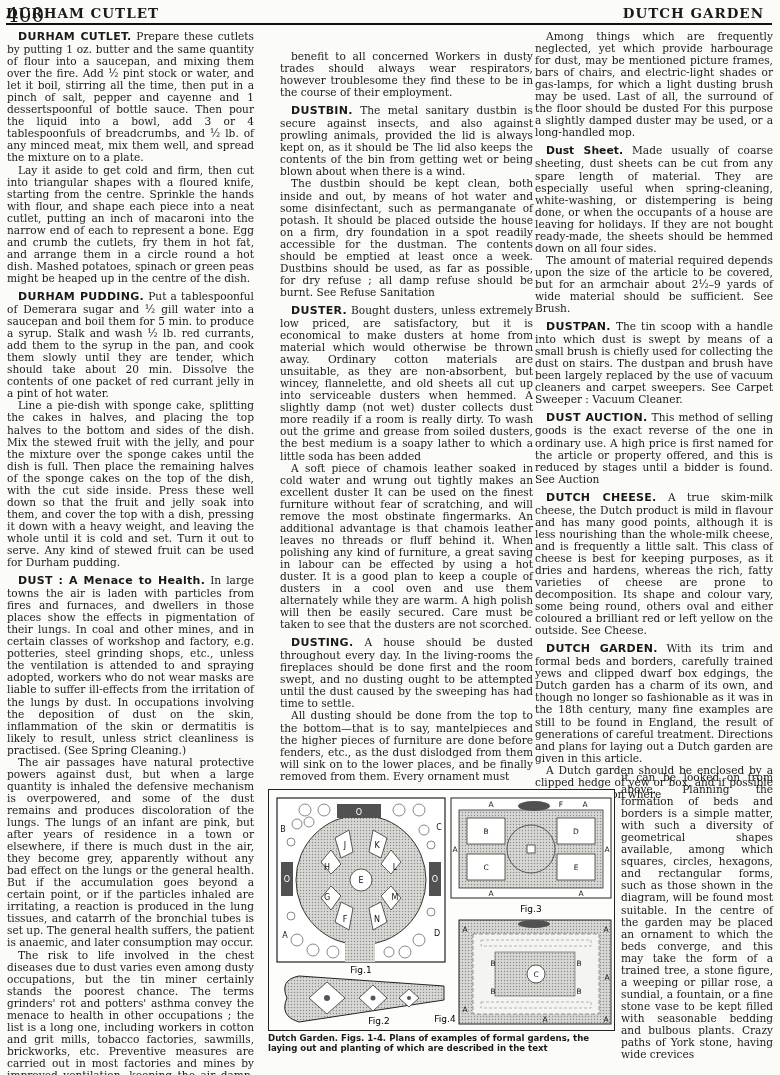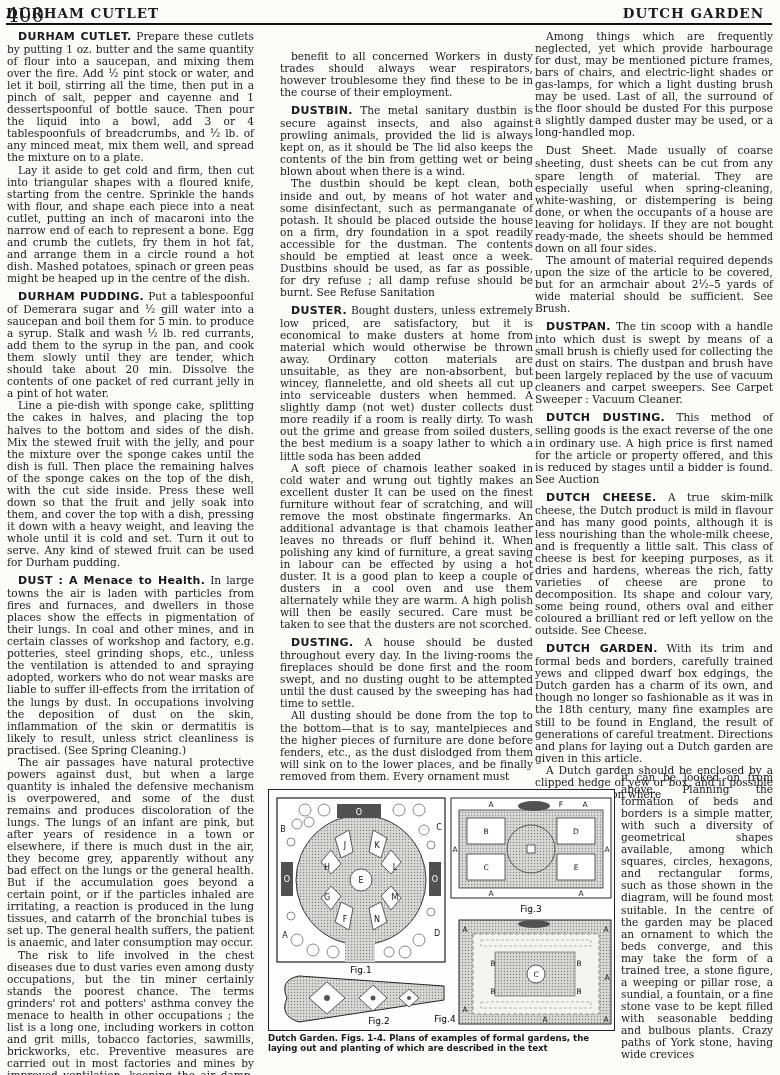--- a/index.html
+++ b/index.html
@@ -9,21 +9,21 @@
   .hdr-left,.hdr-right{position:absolute;top:3px;font-family:"DejaVu Serif",serif;font-weight:bold;font-size:13.5px;letter-spacing:1px;}
   .hdr-left{left:0;}
   .hdr-right{right:10px;}
   .hdr-page{position:absolute;left:0;right:0;top:1px;text-align:left;font-size:20px;}
   .rule{position:absolute;left:6px;right:8px;top:23px;height:0;border-top:2px solid #111;}
   .col{position:absolute;top:30px;font-size:10.6px;line-height:12.05px;text-align:justify;}
   .col p{margin:0;text-indent:11px;}
   .col p.entry{margin-top:6px;}
   .col p.first{margin-top:0;}
   .hw{font-weight:bold;font-family:"DejaVu Sans","Liberation Sans",sans-serif;letter-spacing:0.3px;font-size:11px;}
-  .hw2{font-weight:normal;font-family:"DejaVu Sans",sans-serif;font-size:10.8px;}
+  .hw2{font-weight:bold;font-family:"DejaVu Sans",sans-serif;font-size:10.8px;}
   #col1{left:7px;width:247px;}
   #col2{left:280px;width:253px;margin-top:20px;}
   #col3{left:535px;width:238px;}
   .figure{position:absolute;left:268px;top:789px;width:349px;height:282px;}
   .fig-frame{position:absolute;left:0;top:0;width:345px;height:240px;border:1.5px solid #222;background:#fdfdfb;}
   .caption{position:absolute;left:0;top:244px;width:345px;text-align:left;font-family:"DejaVu Sans",sans-serif;font-weight:bold;font-size:8.6px;line-height:10px;}
   .shade{fill:url(#hatch);}
   svg text{font-family:"DejaVu Sans",sans-serif;}
   .col3-tail{position:absolute;left:621px;top:771px;width:152px;font-size:10.6px;line-height:12.05px;text-align:justify;}
   .col3-tail p{margin:0;}
@@ -52,23 +52,23 @@
     <p class="entry"><span class="hw">DUSTBIN.</span>  <span>The metal sanitary dustbin is secure against insects, and also against prowling animals, provided the lid is always kept on, as it should be The lid also keeps the contents of the bin from getting wet or being blown about when there is a wind.</span></p>
     <p><span>The dustbin should be kept clean, both inside and out, by means of hot water and some disinfectant, such as permanganate of potash. It should be placed outside the house on a firm, dry foundation in a spot readily accessible for the dustman. The contents should be emptied at least once a week. Dustbins should be used, as far as possible, for dry refuse ; all damp refuse should be burnt. See Refuse Sanitation</span></p>
     <p class="entry"><span class="hw">DUSTER.</span>  <span>Bought dusters, unless extremely low priced, are satisfactory, but it is economical to make dusters at home from material which would otherwise be thrown away. Ordinary cotton materials are unsuitable, as they are non-absorbent, but wincey, flannelette, and old sheets all cut up into serviceable dusters when hemmed. A slightly damp (not wet) duster collects dust more readily if a room is really dirty. To wash out the grime and grease from soiled dusters, the best medium is a soapy lather to which a little soda has been added</span></p>
     <p><span>A soft piece of chamois leather soaked in cold water and wrung out tightly makes an excellent duster It can be used on the finest furniture without fear of scratching, and will remove the most obstinate fingermarks. An additional advantage is that chamois leather leaves no threads or fluff behind it. When polishing any kind of furniture, a great saving in labour can be effected by using a hot duster. It is a good plan to keep a couple of dusters in a cool oven and use them alternately while they are warm. A high polish will then be easily secured. Care must be taken to see that the dusters are not scorched.</span></p>
     <p class="entry"><span class="hw">DUSTING.</span>  <span>A house should be dusted throughout every day. In the living-rooms the fireplaces should be done first and the room swept, and no dusting ought to be attempted until the dust caused by the sweeping has had time to settle.</span></p>
     <p><span>All dusting should be done from the top to the bottom—that is to say, mantelpieces and the higher pieces of furniture are done before fenders, etc., as the dust dislodged from them will sink on to the lower places, and be finally removed from them. Every ornament must</span></p>
   </div>
 <div class="col" id="col3">
     <p><span>Among things which are frequently neglected, yet which provide harbourage for dust, may be mentioned picture frames, bars of chairs, and electric-light shades or gas-lamps, for which a light dusting brush may be used. Last of all, the surround of the floor should be dusted For this purpose a slightly damped duster may be used, or a long-handled mop.</span></p>
     <p class="entry"><span class="hw2">Dust Sheet.</span>  <span>Made usually of coarse sheeting, dust sheets can be cut from any spare length of material. They are especially useful when spring-cleaning, white-washing, or distempering is being done, or when the occupants of a house are leaving for holidays. If they are not bought ready-made, the sheets should be hemmed down on all four sides.</span></p>
-    <p><span>The amount of material required depends upon the size of the article to be covered, but for an armchair about 2½–5 yards of wide material should be sufficient. See Brush.</span></p>
+    <p><span>The amount of material required depends upon the size of the article to be covered, but for an armchair about 2½–9 yards of wide material should be sufficient. See Brush.</span></p>
     <p class="entry"><span class="hw">DUSTPAN.</span>  <span>The tin scoop with a handle into which dust is swept by means of a small brush is chiefly used for collecting the dust on stairs. The dustpan and brush have been largely replaced by the use of vacuum cleaners and carpet sweepers. See Carpet Sweeper : Vacuum Cleaner.</span></p>
-    <p class="entry"><span class="hw">DUTCH DUSTING.</span>  <span>This method of selling goods is the exact reverse of the one in ordinary use. A high price is first named for the article or property offered, and this is reduced by stages until a bidder is found. See Auction</span></p>
+    <p class="entry"><span class="hw">DUST AUCTION.</span>  <span>This method of selling goods is the exact reverse of the one in ordinary use. A high price is first named for the article or property offered, and this is reduced by stages until a bidder is found. See Auction</span></p>
     <p class="entry"><span class="hw">DUTCH CHEESE.</span>  <span>A true skim-milk cheese, the Dutch product is mild in flavour and has many good points, although it is less nourishing than the whole-milk cheese, and is frequently a little salt. This class of cheese is best for keeping purposes, as it dries and hardens, whereas the rich, fatty varieties of cheese are prone to decomposition. Its shape and colour vary, some being round, others oval and either coloured a brilliant red or left yellow on the outside. See Cheese.</span></p>
     <p class="entry"><span class="hw">DUTCH GARDEN.</span>  <span>With its trim and formal beds and borders, carefully trained yews and clipped dwarf box edgings, the Dutch garden has a charm of its own, and though no longer so fashionable as it was in the 18th century, many fine examples are still to be found in England, the result of generations of careful treatment. Directions and plans for laying out a Dutch garden are given in this article.</span></p>
     <p><span>A Dutch garden should be enclosed by a clipped hedge of yew or box, and if possible laid in a position where</span></p>
   </div>
 
 <div class="figure">
   <div class="fig-frame">
     <svg width="345" height="240" viewBox="0 0 345 240">
       <defs>
         <pattern id="hatch" width="3" height="3" patternUnits="userSpaceOnUse">

